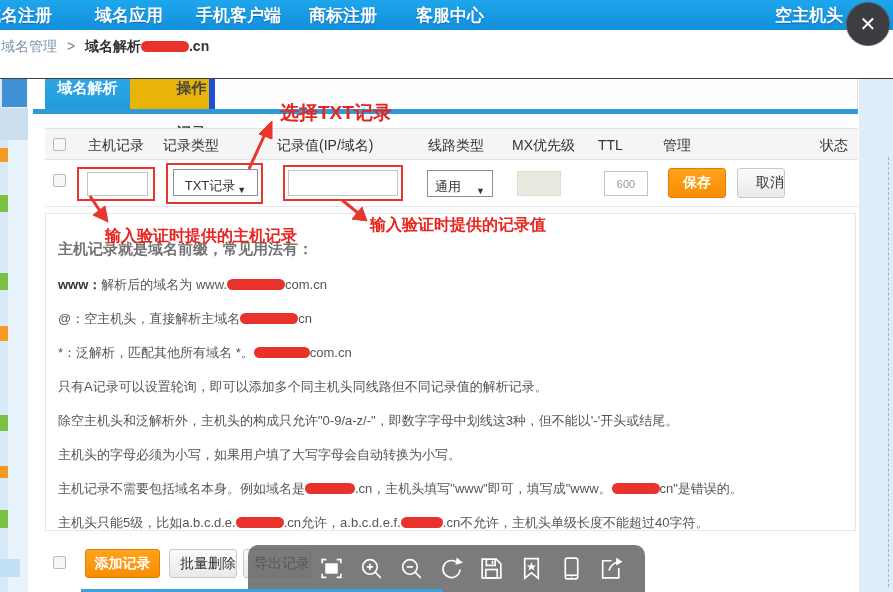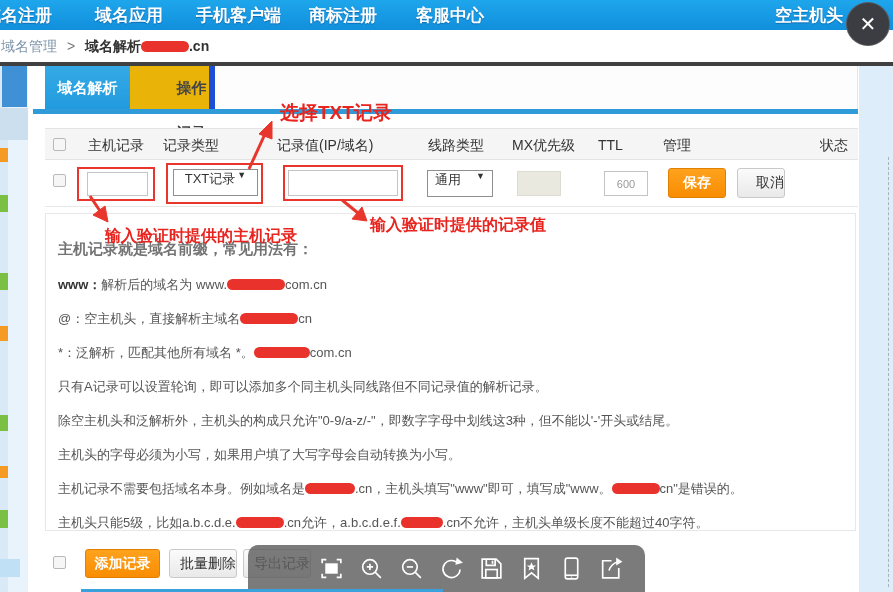--- a/index.html
+++ b/index.html
@@ -11,22 +11,22 @@
   .nav { position:absolute; left:0; top:0; width:893px; height:30px;
          background:linear-gradient(#1ea6ec,#118fdc); z-index:20; }
   .nav-item { position:absolute; top:4px; color:#fff; font-size:17px; font-weight:bold;
               text-shadow:0 1px 1px rgba(0,60,120,.45); white-space:nowrap; cursor:pointer; }
   .nav-caret { font-size:10px; vertical-align:2px; margin-left:6px; }
   .close-btn { position:absolute; left:846px; top:2px; width:44px; height:44px; border-radius:50%;
                background:#3c3d42; color:#fff; font-size:20px; font-weight:bold; line-height:44px;
                text-align:center; z-index:30; cursor:pointer; box-shadow:0 0 0 1px rgba(255,255,255,.15) inset; }
 
   
-  .crumbrow { position:absolute; left:0; top:30px; width:893px; height:36px; background:#fff;
-              border-bottom:4px solid #404040; z-index:5;text-align:center; }
+  .crumbrow { position:absolute; left:0; top:30px; width:893px; height:49px; background:#fff;
+              border-bottom:1px solid #404040; z-index:5;text-align:center; }
   .crumbrow .inner { position:absolute; left:1px; top:8px; font-size:14px; color:#666; white-space:nowrap; }
   .crumb-link { color:#7d94aa; cursor:pointer; }
   .crumb-sep { margin:0 6px; color:#777; }
   .crumb-cur { color:#333; font-weight:bold; }
 
   
   .left-strip { position:absolute; left:0; top:62px; width:28px; height:530px; background:#e8f3fb; z-index:1; }
   .left-strip .col { position:absolute; left:0; top:0; width:8px; height:530px; background:#d9e9f6; }
   .frag { position:absolute; left:0; width:8px; }
   .right-strip { position:absolute; left:859px; top:62px; width:34px; height:530px; background:#ddedf9; z-index:1; }
@@ -48,21 +48,21 @@
            border-top:1px solid #e3e3e3; border-bottom:1px solid #e3e3e3; }
   .th { position:absolute; top:8px; font-size:14px; color:#333; white-space:nowrap; }
   .checkbox { position:absolute; width:13px; height:13px; background:#f6f6f6; border:1px solid #b9b9b9;
               border-radius:2px; cursor:pointer; }
   .formrow { position:absolute; left:17px; top:98px; width:813px; height:47px; background:#fff;
              border-bottom:1px solid #e8e8e8; }
   .redbox { position:absolute; border:2px solid #e8362d; z-index:8; pointer-events:none; }
   .txt-input { position:absolute; border:1px solid #c4c4c4; background:#fff; font-size:11px;
                color:#333; padding:0 5px; }
   .sel { position:absolute; border:1px solid #8f8f8f; background:#fff; font-size:13px; color:#333;
-         cursor:pointer; display:flex; align-items:flex-start; }
+         cursor:pointer; display:flex; align-items:flex-end; }
   .sel .caret { font-size:9px; color:#333; }
   .mx-dis { position:absolute; background:#e9e9df; border:1px solid #dcdcd0; }
   .btn-orange { position:absolute; background:linear-gradient(#ffa21d,#f88d02); border:1px solid #e07f00;
                 border-radius:3px; color:#fff; font-size:14px; font-weight:bold; text-align:center; cursor:pointer; }
   .btn-gray { position:absolute; background:linear-gradient(#fbfbfb,#e9e9e9); border:1px solid #c9c9c9;
               border-radius:3px; color:#333; font-size:14px; text-align:right; cursor:pointer; }
 
   
   .red-note { position:absolute; color:#e8241f; font-weight:bold; white-space:nowrap; z-index:12; }
   #note-select { left:280px; top:100px; font-size:19px; }

